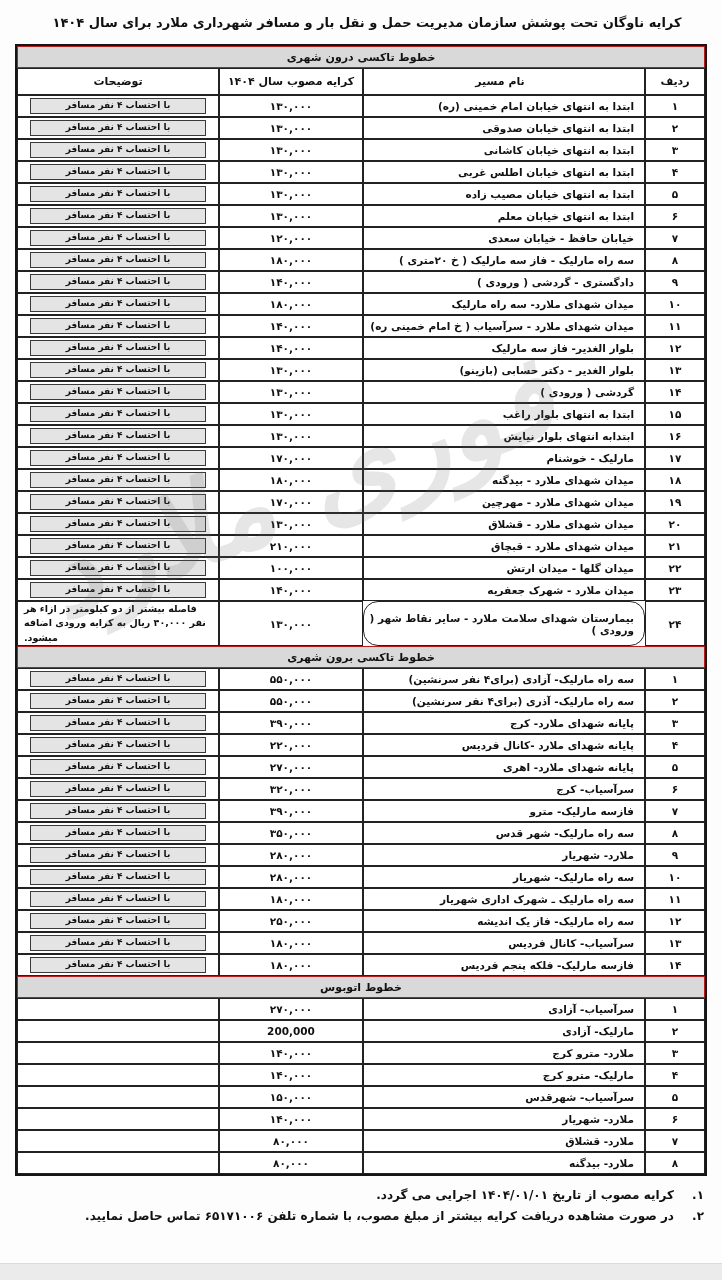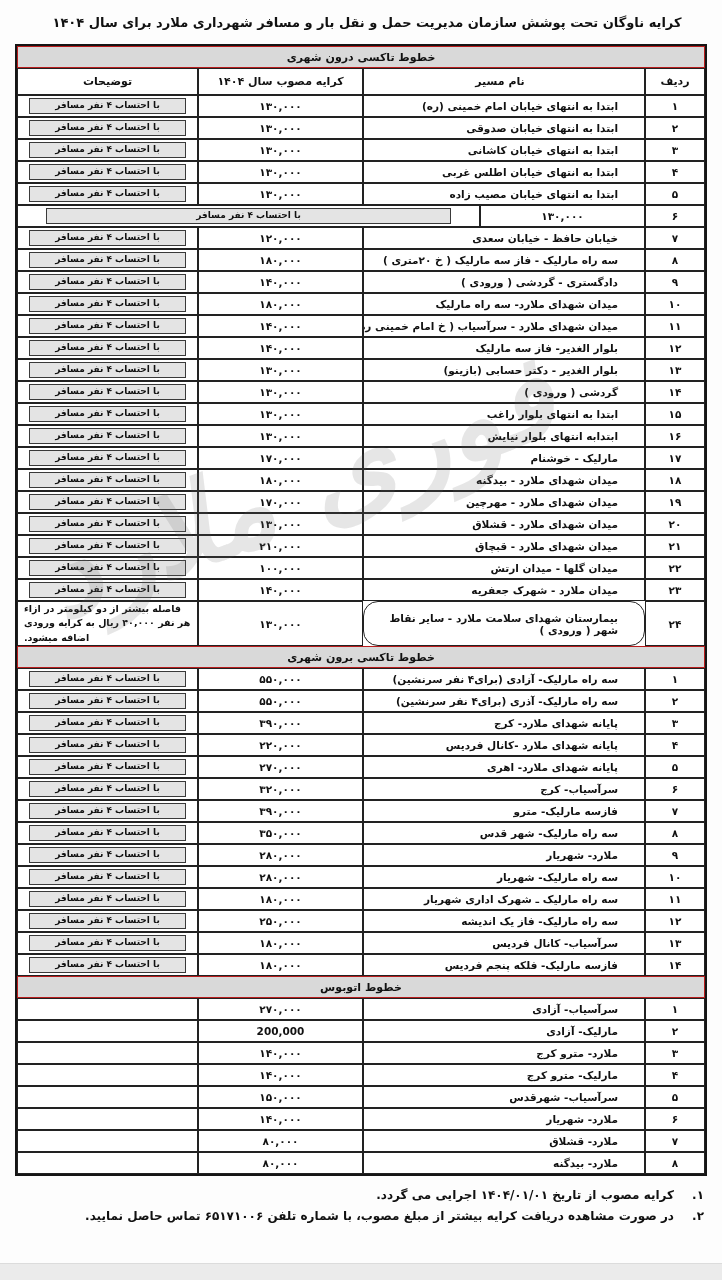--- a/index.html
+++ b/index.html
@@ -24,22 +24,22 @@
   }
   .trow { display: flex; height: 22px; }
   .trow.hdr { height: 27px; }
   .trow.tall { height: 45px; }
   .cell {
     border: 1px solid #222; font-weight: 700; font-size: 10.5px;
     display: flex; align-items: center; justify-content: center;
     overflow: hidden; white-space: nowrap; background: #fff;
   }
   .c-num   { width: 60px; }
-  .c-route { width: 282px; justify-content: flex-start; padding-right: 26px; }
-  .c-fare  { width: 165px; }
+  .c-route { width: 282px; justify-content: flex-start; padding-right: 10px; }
+  .c-fare  { width: 144px; }
   .c-note  { flex: 1; }
   .hdr .cell { font-size: 11px; }
   .note-box {
     border: 1px solid #3a3a3a; background: #e4e4e4;
     font-size: 9px; font-weight: 700; line-height: 1.1;
     padding: 2px 12px; width: 88%; text-align: center;
   }
   .note-plain {
     font-size: 9.5px; font-weight: 700; line-height: 1.5;
     text-align: left; white-space: normal; padding: 0 6px; width: 100%;
@@ -123,20 +123,21 @@
           <div class="cell c-route">ابتدا به انتهای خیابان مصیب زاده</div>
           <div class="cell c-fare">
             <div class="fare-num">۱۳۰,۰۰۰</div>
           </div>
           <div class="cell c-note">
             <div class="note-box">با احتساب ۴ نفر مسافر</div>
           </div>
         </div>
         <div class="trow">
           <div class="cell c-num">۶</div>
+          <div class="cell c-route">ابتدا به انتهای خیابان معلم</div>
           <div class="cell c-fare">
             <div class="fare-num">۱۳۰,۰۰۰</div>
           </div>
           <div class="cell c-note">
             <div class="note-box">با احتساب ۴ نفر مسافر</div>
           </div>
         </div>
         <div class="trow">
           <div class="cell c-num">۷</div>
           <div class="cell c-route">خیابان حافظ - خیابان سعدی</div>

